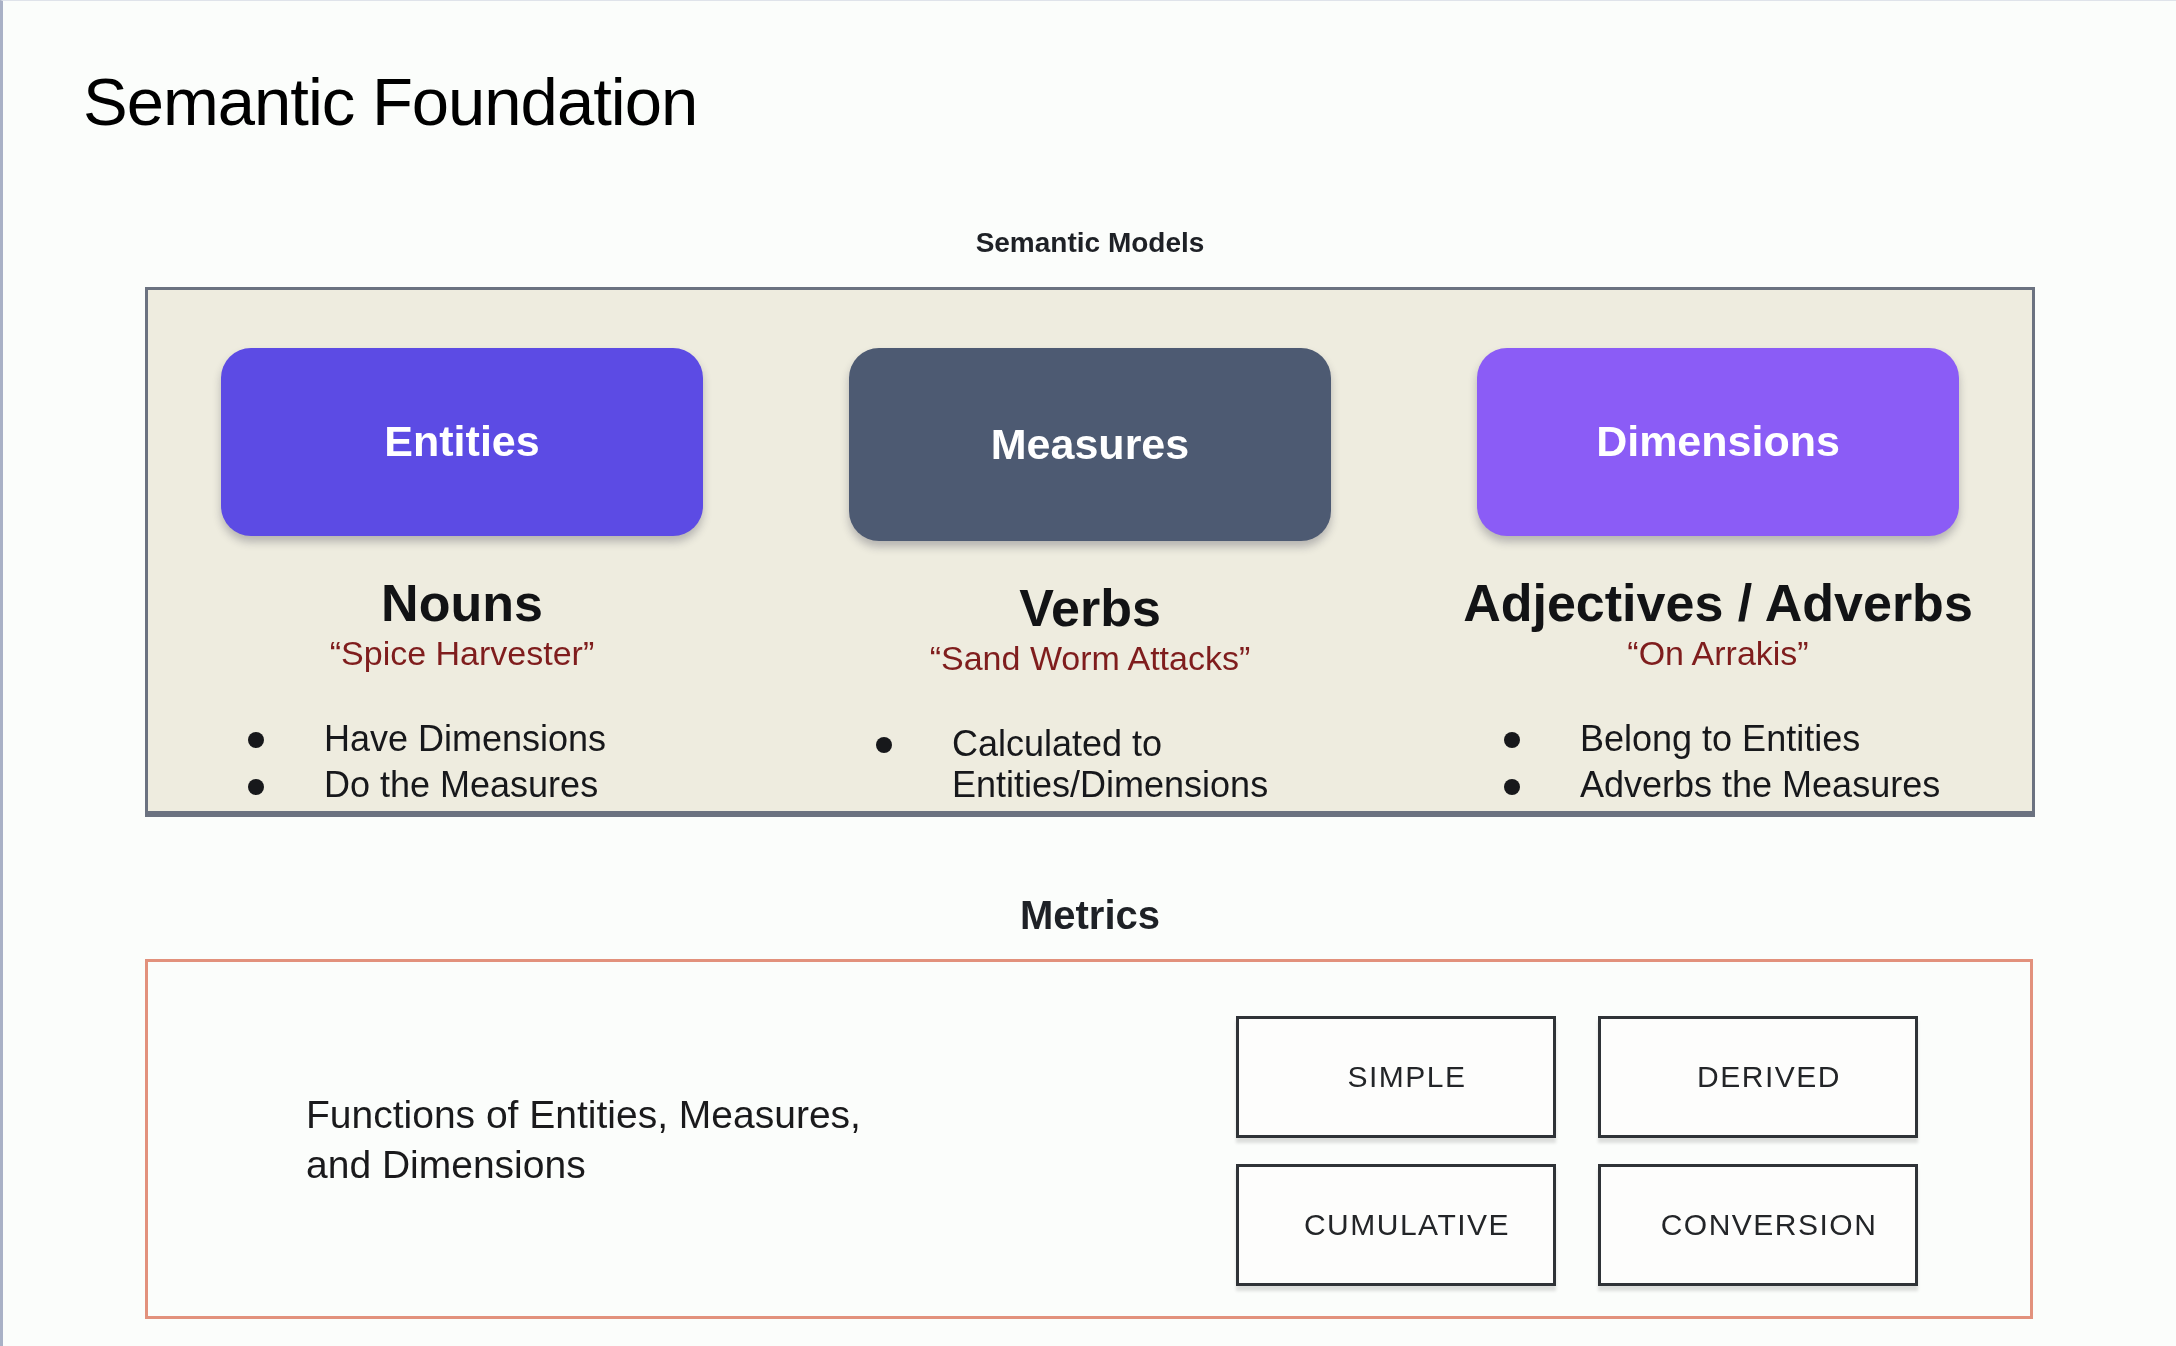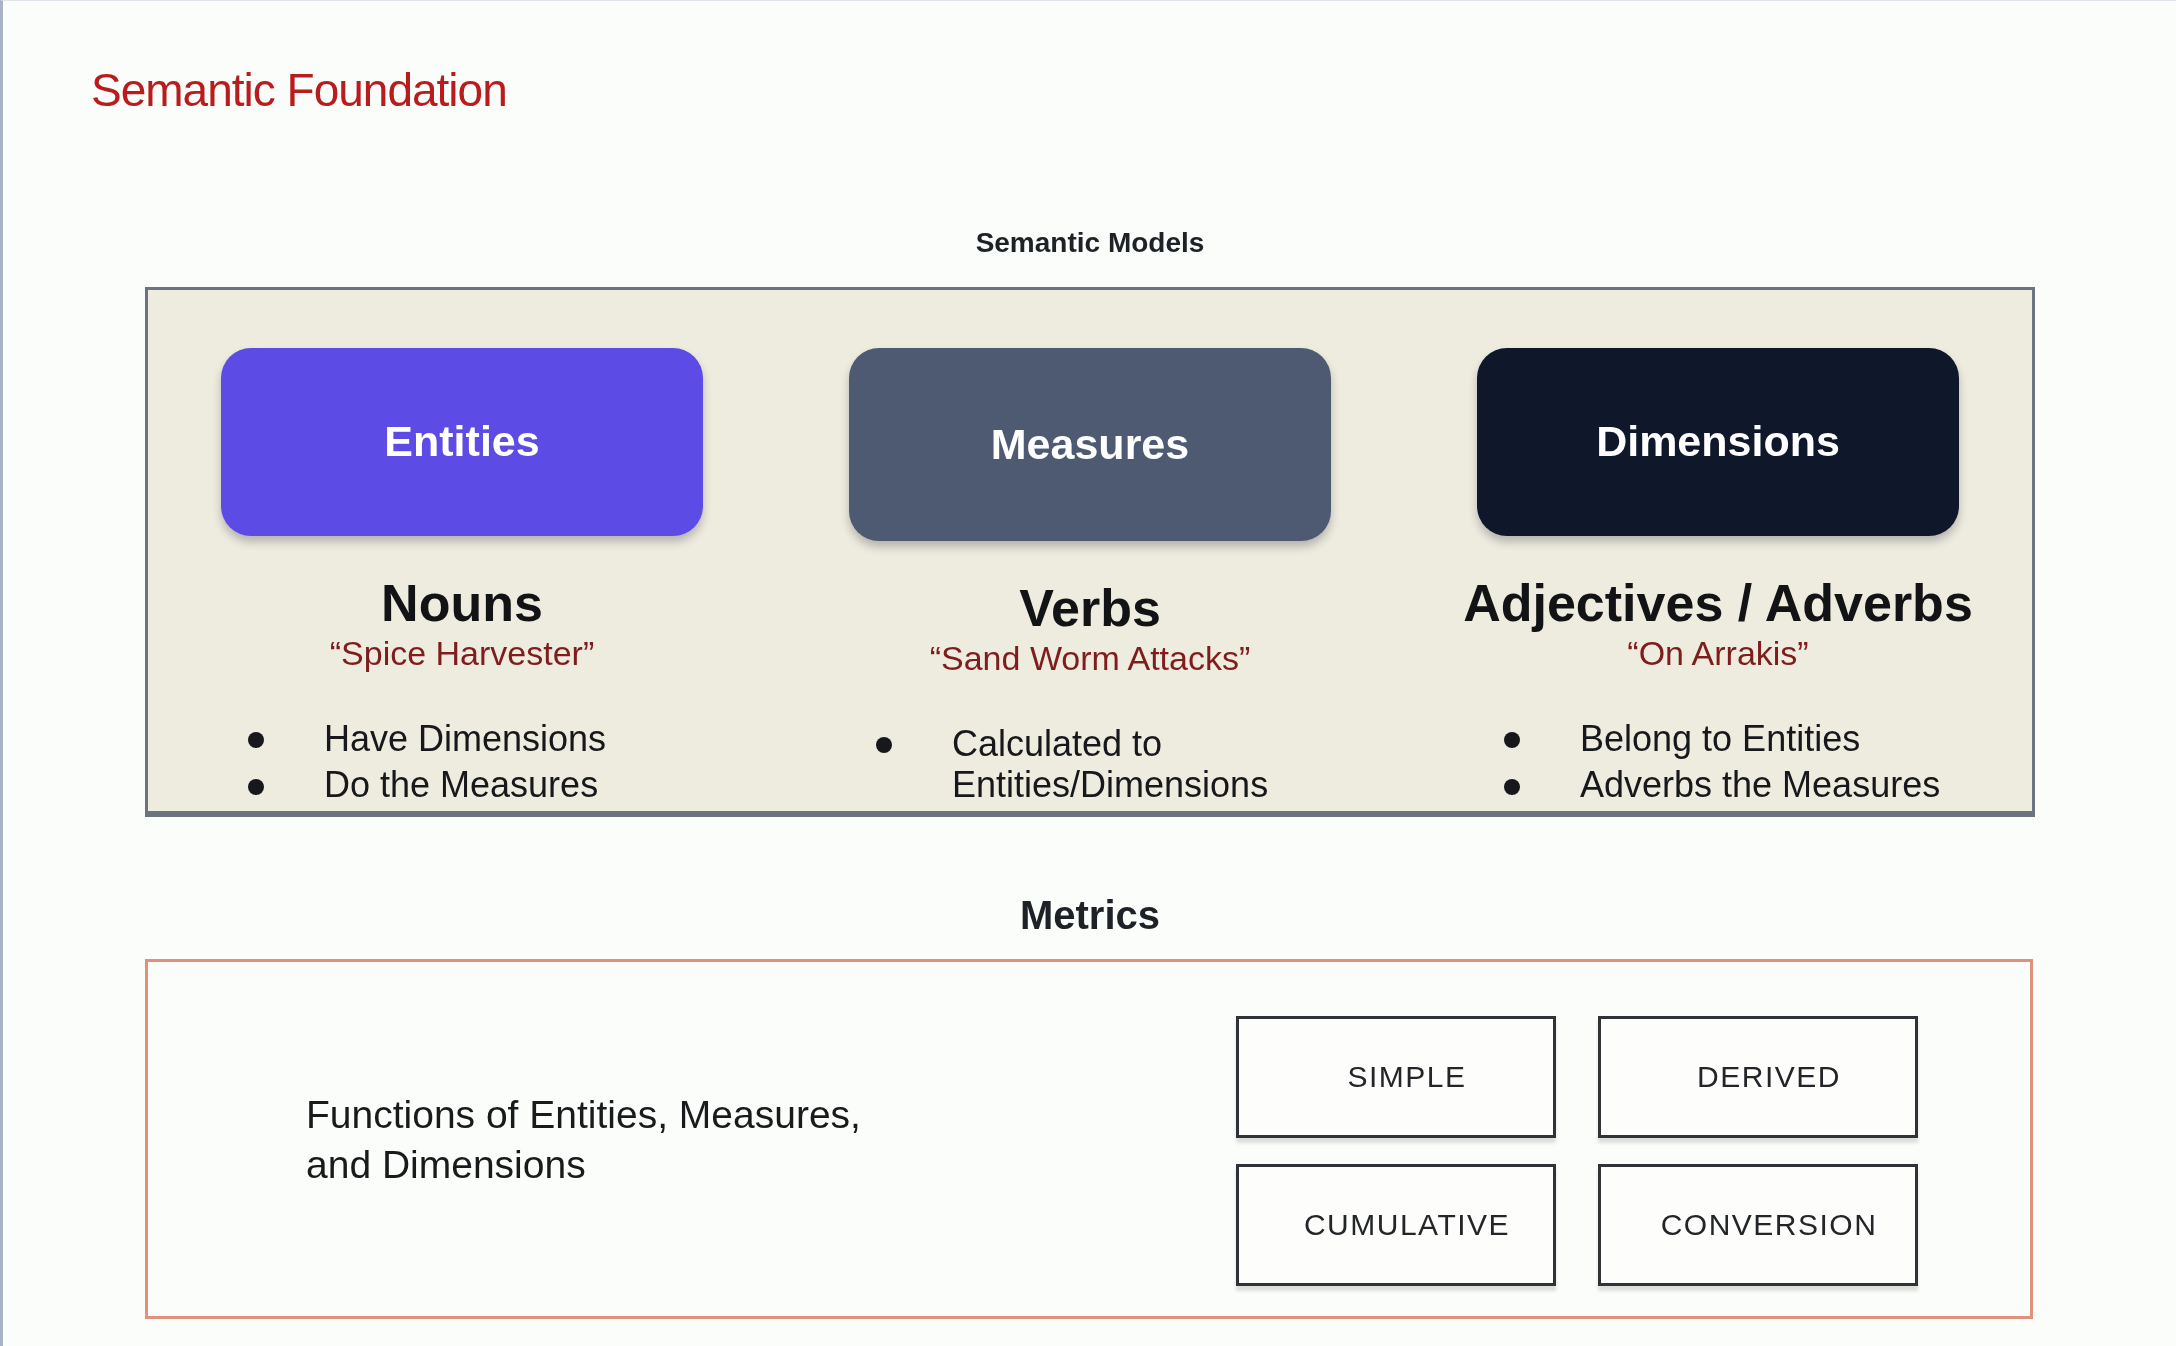--- a/index.html
+++ b/index.html
@@ -9,25 +9,25 @@
     height: 1346px;
     background: #fbfdfb;
     font-family: "Liberation Sans", sans-serif;
     overflow: hidden;
     box-sizing: border-box;
     border-left: 3px solid #a9b1c6;
     border-top: 1px solid #dfe3ea;
   }
   .page-title {
     position: absolute;
-    left: 88px;
+    left: 80px;
     top: 62px;
-    font-size: 46px;
+    font-size: 67px;
     font-weight: 400;
-    color: #b91c1c;
+    color: #000000;
     letter-spacing: -1px;
   }
   .section-heading {
     position: absolute;
     left: 142px;
     width: 1890px;
     text-align: center;
     font-weight: 700;
     color: #1e2126;
   }
@@ -60,21 +60,21 @@
     display: flex;
     align-items: center;
     justify-content: center;
     color: #ffffff;
     font-weight: 700;
     font-size: 43px;
     box-shadow: 0 6px 9px rgba(40, 40, 60, 0.28);
   }
   .pill-entities   { background: #5c4be4; }
   .pill-measures   { background: #4d5a72; }
-  .pill-dimensions { background: #0f172a; }
+  .pill-dimensions { background: #8b5cf6; }
   .model-subtitle {
     margin-top: 40px;
     font-size: 52px;
     font-weight: 700;
     color: #121315;
     line-height: 1.05;
   }
   .model-quote {
     margin-top: 5px;
     font-size: 34px;

